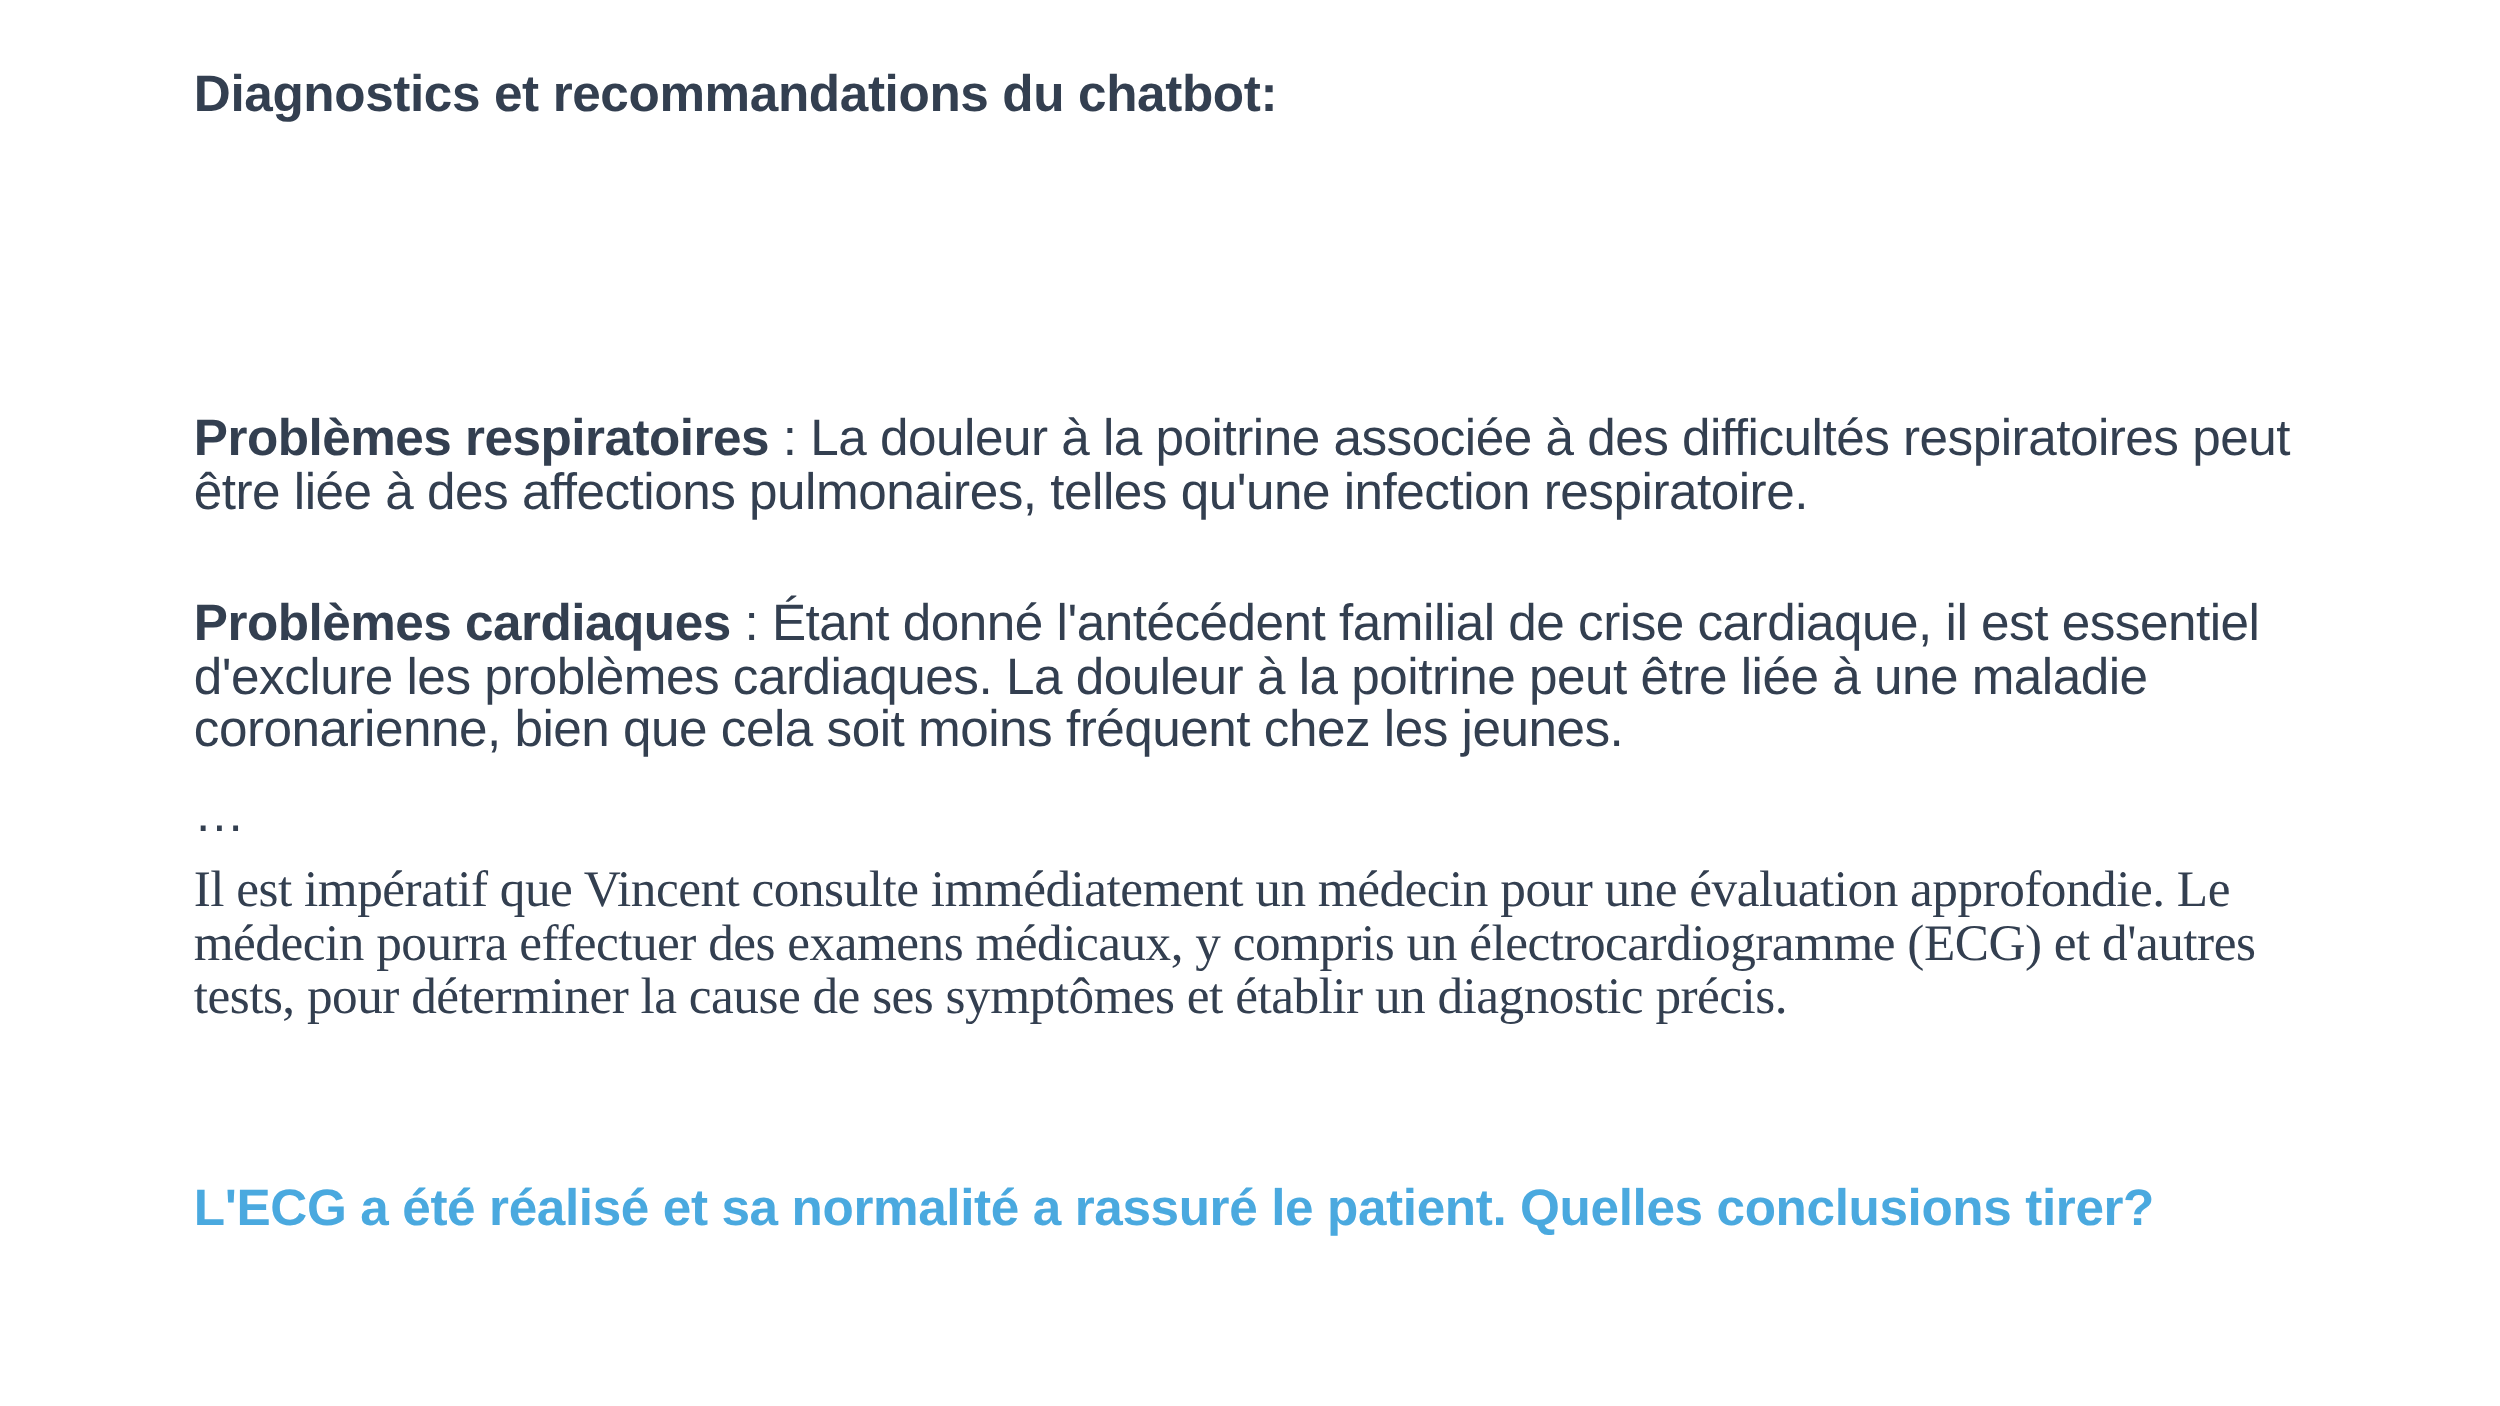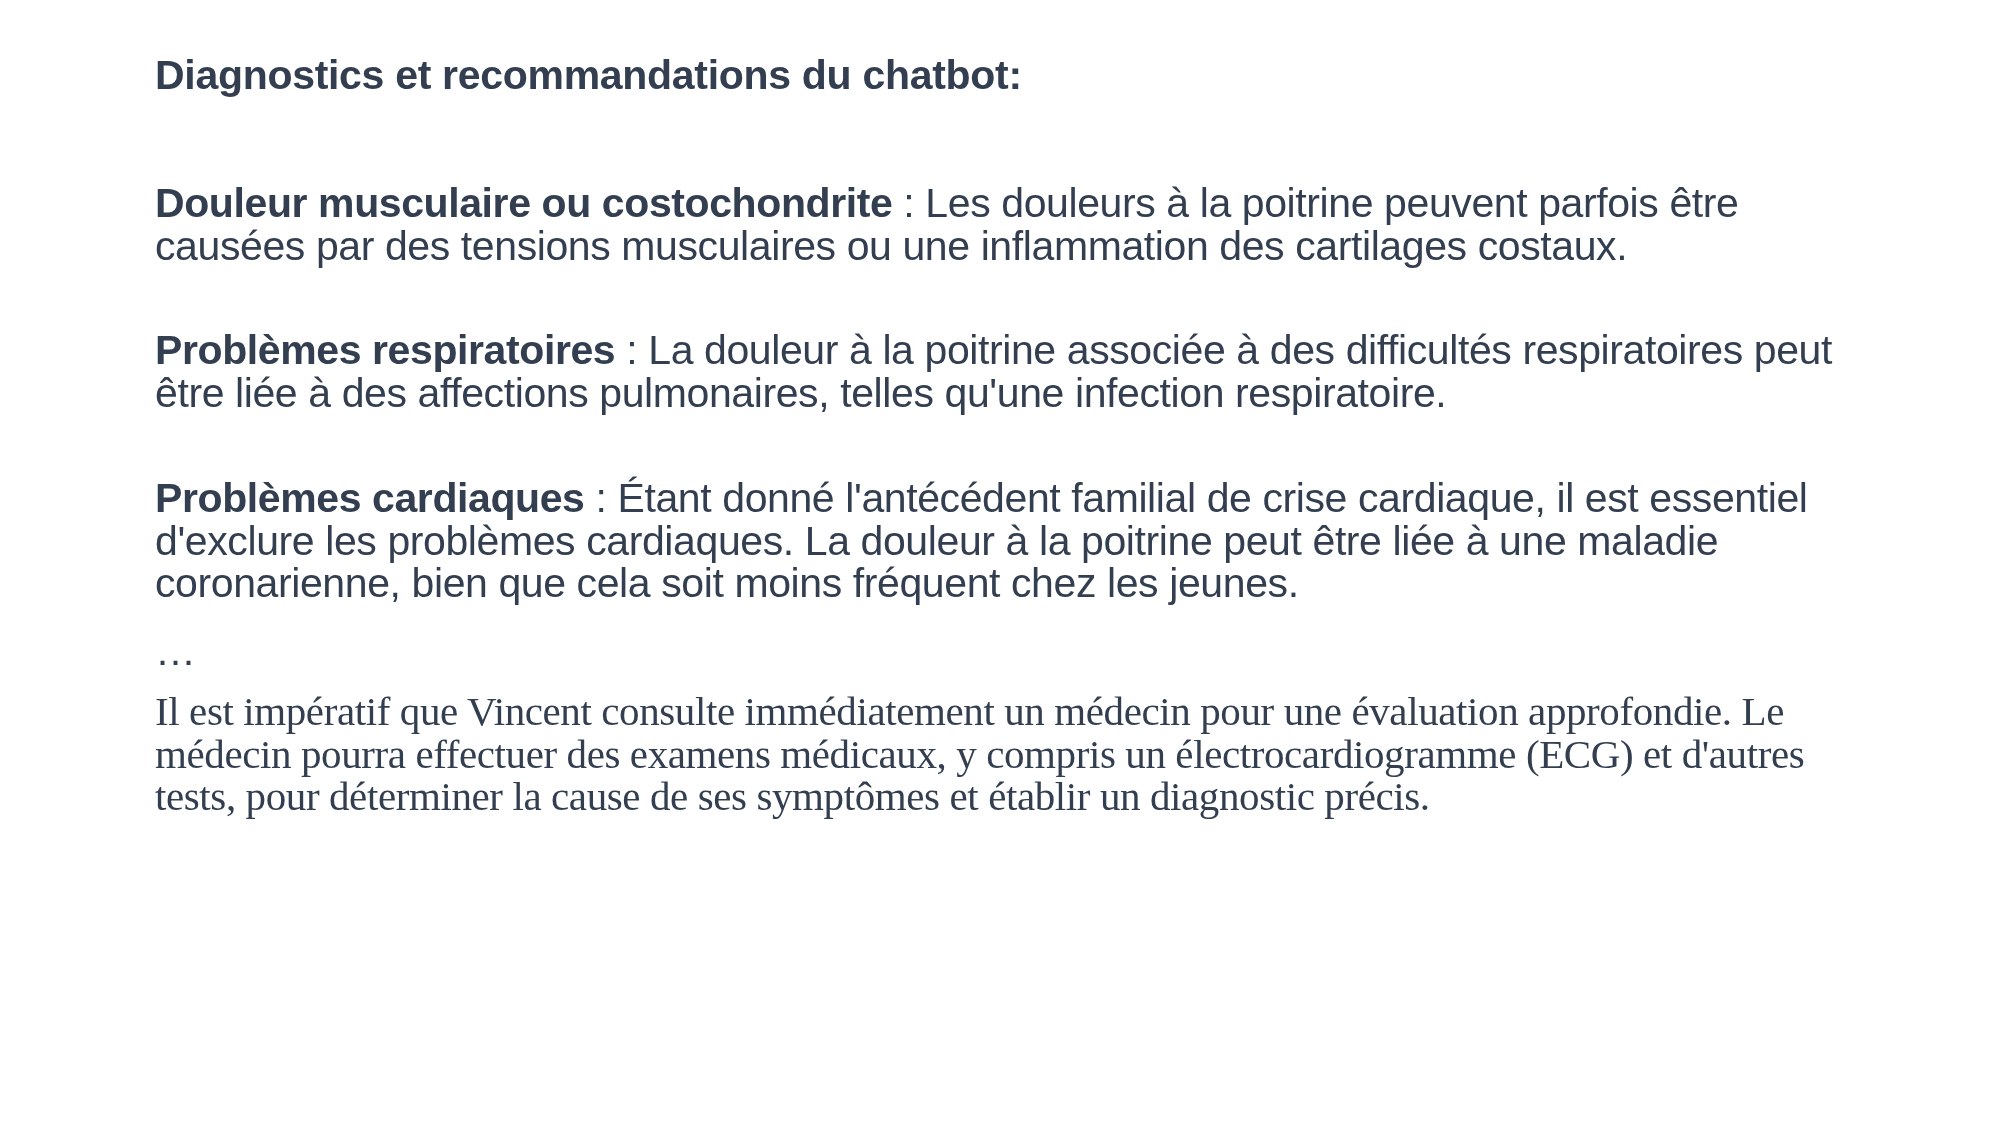--- a/index.html
+++ b/index.html
@@ -58,30 +58,28 @@
       white-space: nowrap;
     }
   </style>
 </head>
 <body>
 
 <div class="slide">
 
   <div class="title">Diagnostics et recommandations du chatbot:</div>
 
-  <div class="para p1">
-    <b>Douleur musculaire ou costochondrite</b><span> : </span><span>Les douleurs à la poitrine peuvent parfois être causées par des tensions musculaires ou une inflammation des cartilages costaux.</span>
-  </div>
 
   <div class="para p3">
     <b>Problèmes cardiaques</b><span> : </span><span>Étant donné l'antécédent familial de crise cardiaque, il est essentiel d'exclure les problèmes cardiaques. La douleur à la poitrine peut être liée à une maladie coronarienne, bien que cela soit moins fréquent chez les jeunes.</span>
   </div>
 
   <div class="para p2">
     <b>Problèmes respiratoires</b><span> : </span><span>La douleur à la poitrine associée à des difficultés respiratoires peut être liée à des affections pulmonaires, telles qu'une infection respiratoire.</span>
   </div>
 
   <div class="para ellipsis">…</div>
 
   <div class="para p4">Il est impératif que Vincent consulte immédiatement un médecin pour une évaluation approfondie. Le médecin pourra effectuer des examens médicaux, y compris un électrocardiogramme (ECG) et d'autres tests, pour déterminer la cause de ses symptômes et établir un diagnostic précis.</div>
 
+  <div class="question">L'ECG a été réalisé et sa normalité a rassuré le patient. Quelles conclusions tirer?</div>
 
 </div>
 
 </body></html>

